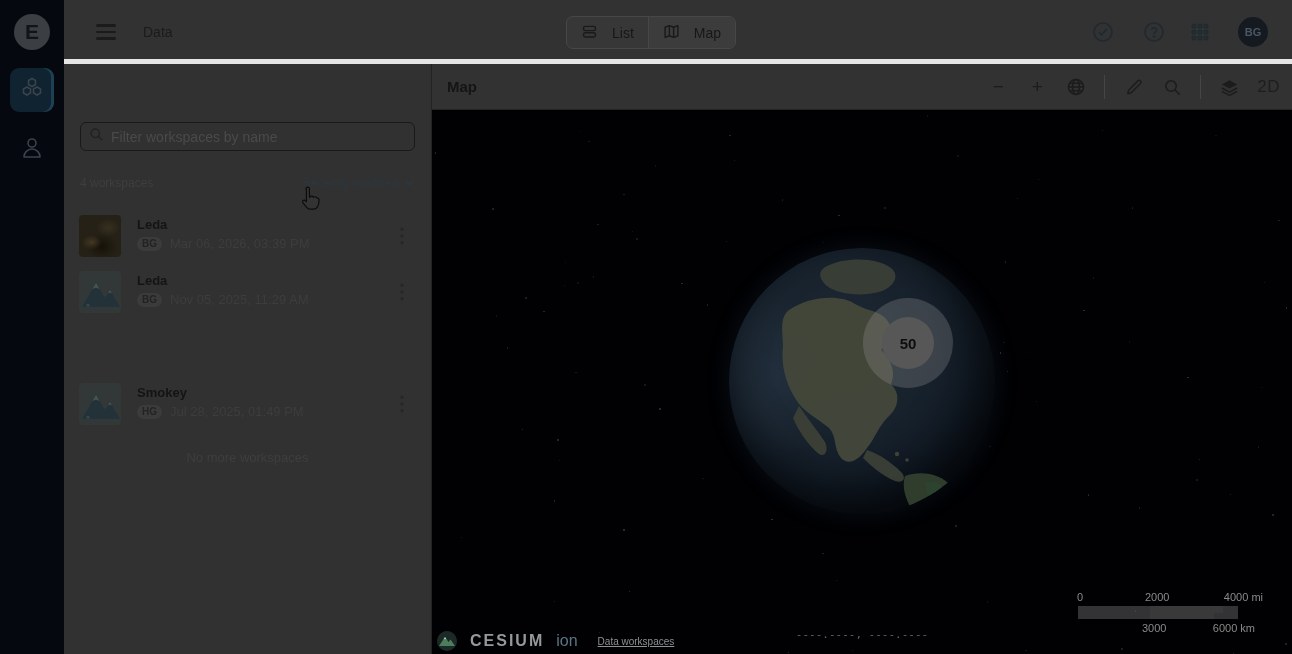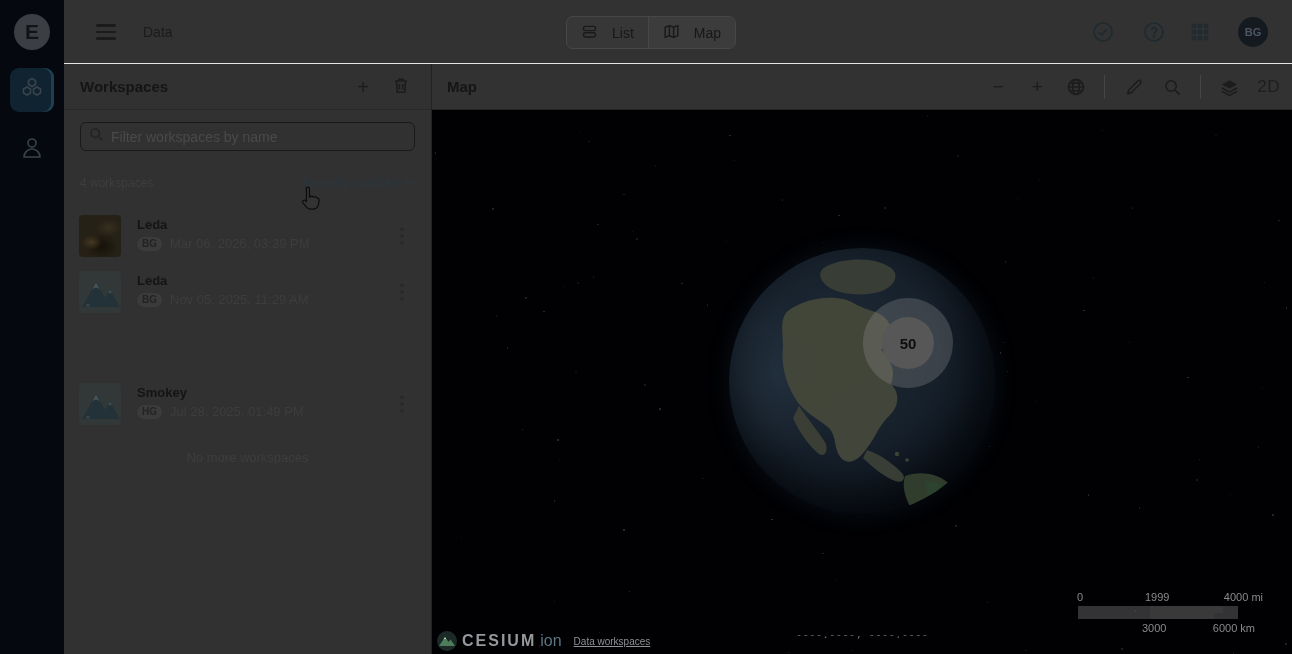--- a/index.html
+++ b/index.html
@@ -11,21 +11,21 @@
   #logo { position:absolute; left:14px; top:14px; width:36px; height:36px; border-radius:50%;
     background:#3b3f44; color:#11151a; font-weight:bold; font-size:21px;
     display:flex; align-items:center; justify-content:center; }
   .rail-item { position:absolute; left:10px; width:44px; height:44px; border-radius:9px;
     display:flex; align-items:center; justify-content:center; }
   .rail-item.active { background:#0f2330; box-shadow:inset -3px 0 0 rgba(60,120,150,.35); }
   .rail-item svg { stroke:#3a434c; fill:none; stroke-width:1.6; }
 
   
   #topbar { position:absolute; left:64px; top:0; width:1228px; height:64px; background:#323232;
-    border-bottom:1px solid #e5e5e5; z-index:4;text-align:right; }
+    border-bottom:5px solid #e5e5e5; z-index:4;text-align:right; }
   #hamburger { position:absolute; left:32px; top:24px; width:20px; height:16px; cursor:pointer; }
   #hamburger div { height:2.5px; background:#1b1b1b; border-radius:2px; margin-bottom:4px; }
   #nav-label { position:absolute; left:79px; top:24px; font-size:14px; color:#1b1b1b; }
   #view-toggle { position:absolute; left:502px; top:16px; height:33px; display:flex;
     background:#373737; border:1px solid #474747; border-radius:7px; overflow:hidden; }
   .seg { display:flex; align-items:center; gap:14px; padding:0 14px; font-size:14px; color:#171717;
     cursor:pointer; }
   .seg + .seg { border-left:1px solid #474747; }
   .seg.active { background:#3c3c3c; }
   .seg svg { stroke:#1a1a1a; fill:none; stroke-width:1.7; }
@@ -105,21 +105,21 @@
       radial-gradient(circle at 40% 35%, #1c2834 0%, #17212c 45%, #0e1620 72%, #060b11 96%);
     box-shadow:0 0 22px 3px rgba(60,100,140,.12), inset -14px -18px 45px rgba(0,0,0,.65);
   }
   #globe svg { position:absolute; left:0; top:0; border-radius:50%; }
   #cluster-halo { position:absolute; left:431px; top:188px; width:90px; height:90px; border-radius:50%;
     background:rgba(145,145,145,.30); }
   #cluster { position:absolute; left:450px; top:207px; width:52px; height:52px; border-radius:50%;
     background:#575757; display:flex; align-items:center; justify-content:center;
     font-size:15px; font-weight:bold; color:#0d0d0d; cursor:pointer; }
 
-  #credit { position:absolute; left:5px; bottom:3px; display:flex; align-items:center; gap:5px; }
+  #credit { position:absolute; left:5px; bottom:3px; display:flex; align-items:center; gap:13px; }
   #cesium-mark { width:20px; height:20px; border-radius:50%; background:#182520; overflow:hidden; flex:none; }
   #credit-brand { font-size:16px; font-weight:bold; letter-spacing:2px; color:#96999c; }
   #credit-product { font-size:16px; color:#5c7585; margin-left:-1px; }
   #credit-link { font-size:10px; color:#8d9194; text-decoration:underline; margin-left:7px; cursor:pointer; }
 
   #coords { position:absolute; left:50%; transform:translateX(-50%); bottom:13px;
     font-family:"DejaVu Sans Mono", monospace; font-size:11px; color:#636363; white-space:nowrap; }
 
   #scalebar { position:absolute; left:643px; top:481px; width:190px; height:46px;
     font-size:11px; color:#8a8a8a; }
@@ -214,33 +214,20 @@
         <circle cx="12" cy="18" r="1.7"></circle>
         <circle cx="18" cy="18" r="1.7"></circle>
       </svg>
   </div>
   <div id="avatar">
     <span>BG</span>
   </div>
 </header>
 
 <section id="ws-panel">
-  <div id="ws-header">
-    <div id="ws-title">Workspaces</div>
-    <div class="hd-icon" id="add-ws">
-      <span>+</span>
-    </div>
-    <div class="hd-icon" id="trash-ws">
-      <span>
-        <svg width="18" height="19" viewBox="0 0 18 19">
-          <path d="M3 5h12M7 5V3.2h4V5M4.5 5l.8 11.3h7.4L13.5 5M7.3 8v5.5M10.7 8v5.5"></path>
-        </svg>
-      </span>
-    </div>
-  </div>
 
   <div id="ws-search">
     <span>
       <svg width="15" height="15" viewBox="0 0 18 18">
           <circle cx="7.5" cy="7.5" r="5"></circle>
           <path d="M11.3 11.3L16 16"></path>
         </svg>
     </span>
     <input type="text" placeholder="Filter workspaces by name" style="">
   </div>
@@ -494,21 +481,21 @@
     </div>
     <span id="credit-brand">CESIUM</span>
     <span id="credit-product">ion</span>
     <span id="credit-link">Data workspaces</span>
   </div>
 
   <div id="coords">----.----, ----.----</div>
 
   <div id="scalebar">
     <span id="sb-0">0</span>
-    <span id="sb-2000">1999</span>
+    <span id="sb-2000">2000</span>
     <span id="sb-4000">4000 mi</span>
     <div id="sb-bar">
       <div id="sb-stripe-mi"></div>
       <div id="sb-stripe-km"></div>
     </div>
     <span id="sb-3000">3000</span>
     <span id="sb-6000">6000 km</span>
   </div>
 </section>
 

